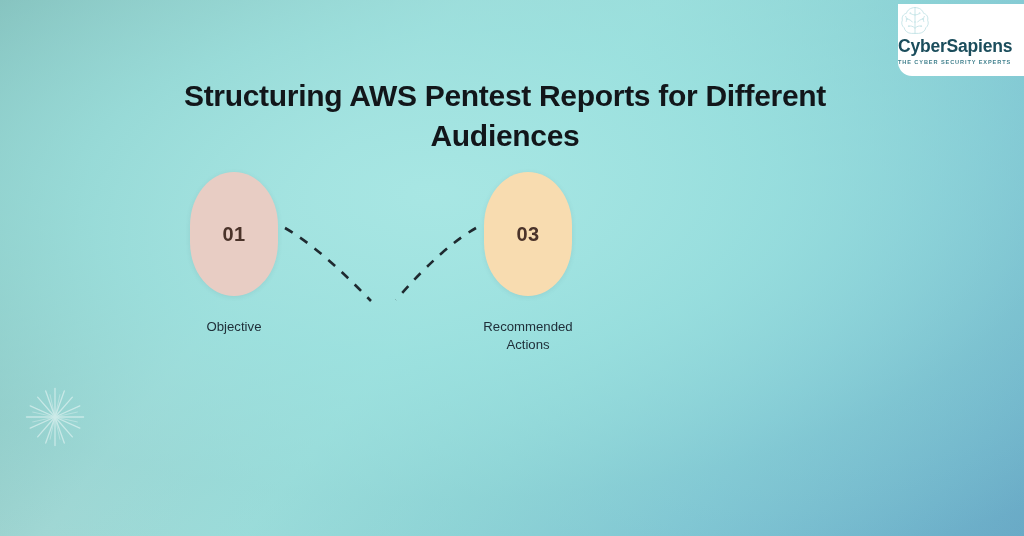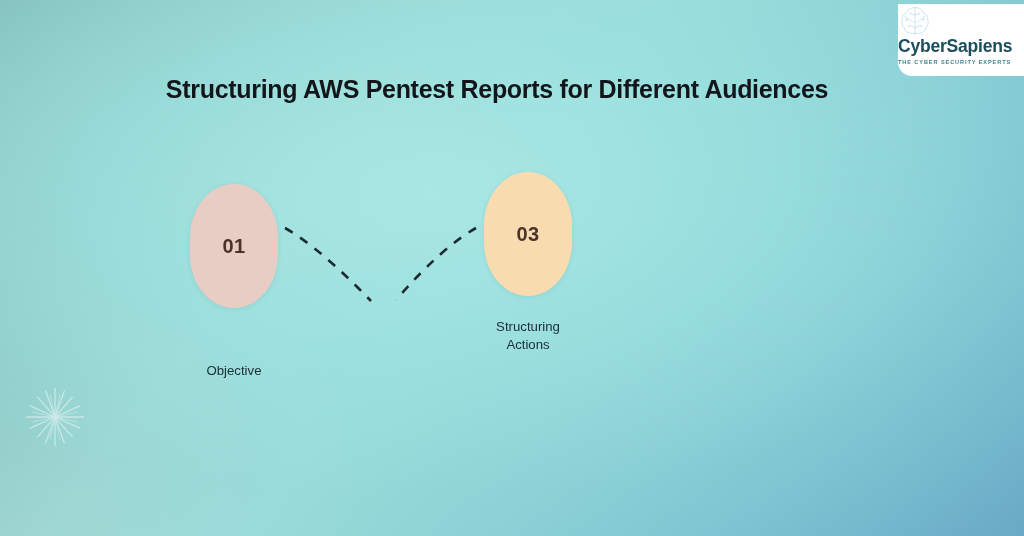--- a/index.html
+++ b/index.html
@@ -64,25 +64,25 @@
     font-weight: 700;
     color: #3f7f8c;
     letter-spacing: 0.9px;
     margin-top: 3px;
     white-space: nowrap;
   }
 
   
   .title {
     position: absolute;
-    left: 144px;
+    left: 152px;
     top: 56px;
     width: 706px;
     text-align: center;
-    font-size: 25px;
+    font-size: 30px;
     font-weight: 700;
     line-height: 1.32;
     color: #12161a;
     letter-spacing: -0.3px;
   }
 
   
   .connectors {
     position: absolute;
     left: 0;
@@ -118,21 +118,21 @@
   .step-label {
     margin-top: 22px;
     font-size: 13.2px;
     font-weight: 400;
     color: #20303a;
     text-align: center;
     line-height: 1.38;
     white-space: pre-line;
   }
 
-  #step-0 { left: 188px; top: 184px; gap: 32px; }
+  #step-0 { left: 188px; top: 172px; }
   #step-1 { left: 327px; top: 280px; }
   #step-2 { left: 482px; top: 172px; }
 </style>
 </head>
 <body>
 
 <div id="canvas">
 
   <svg class="sunburst" viewBox="0 0 100 100" aria-hidden="true">
     <g stroke="#ffffff" stroke-width="2.1" stroke-linecap="round" opacity="0.85">
@@ -203,17 +203,17 @@
       <span class="pill-num">01</span>
     </div>
     <div class="step-label">Objective</div>
   </div>
 
 
   <div class="step" id="step-2">
     <div class="pill" style="background:#f8dcb0">
       <span class="pill-num">03</span>
     </div>
-    <div class="step-label">Structuring
+    <div class="step-label">Recommended
 Actions</div>
   </div>
 
 </div>
 
 </body></html>

